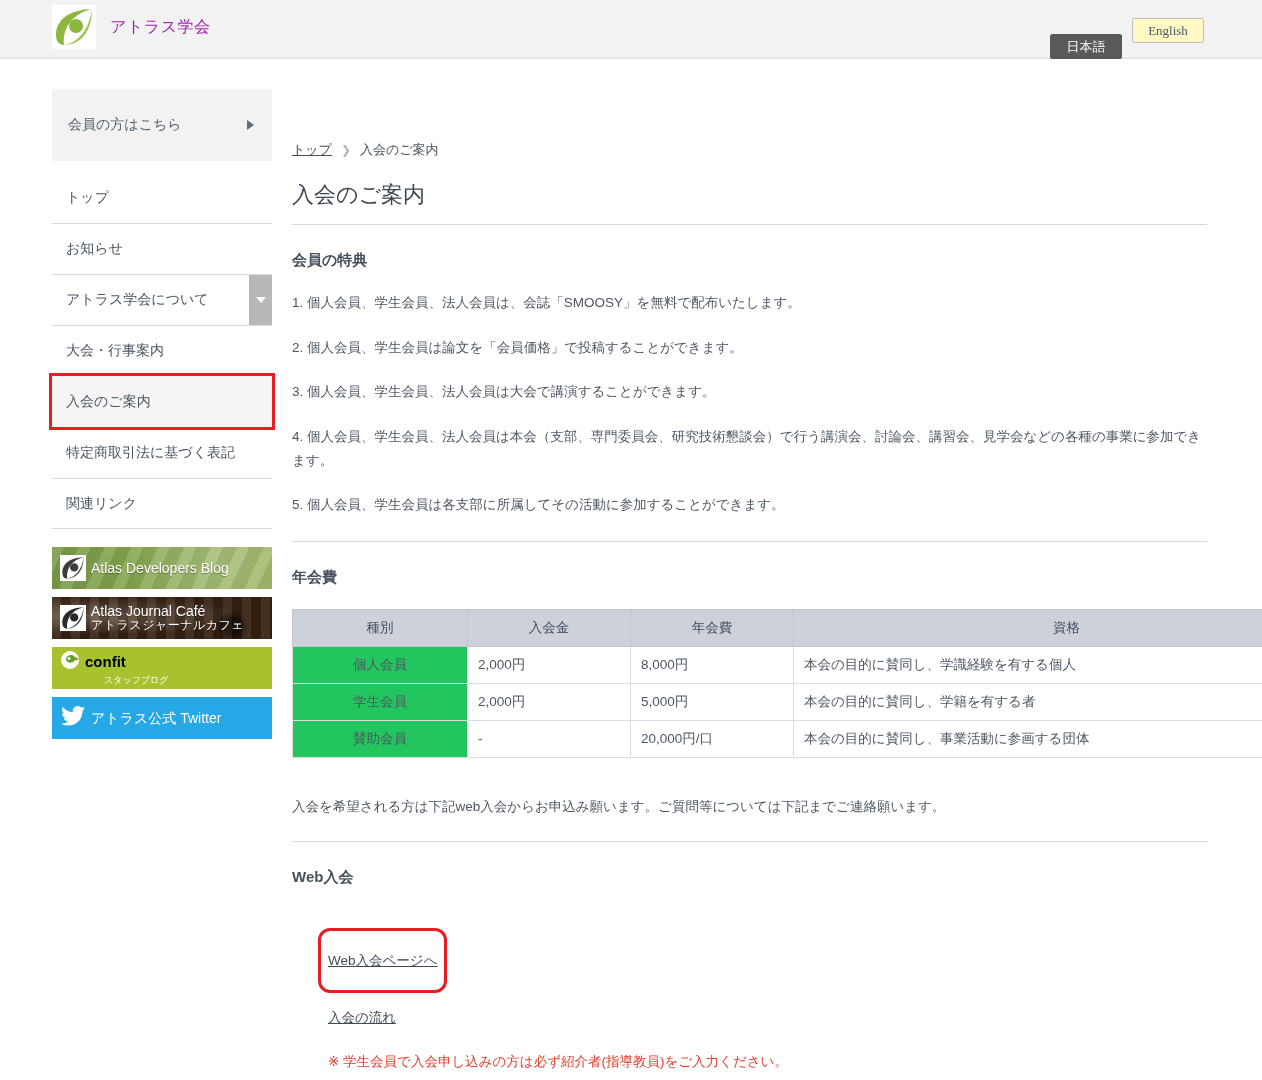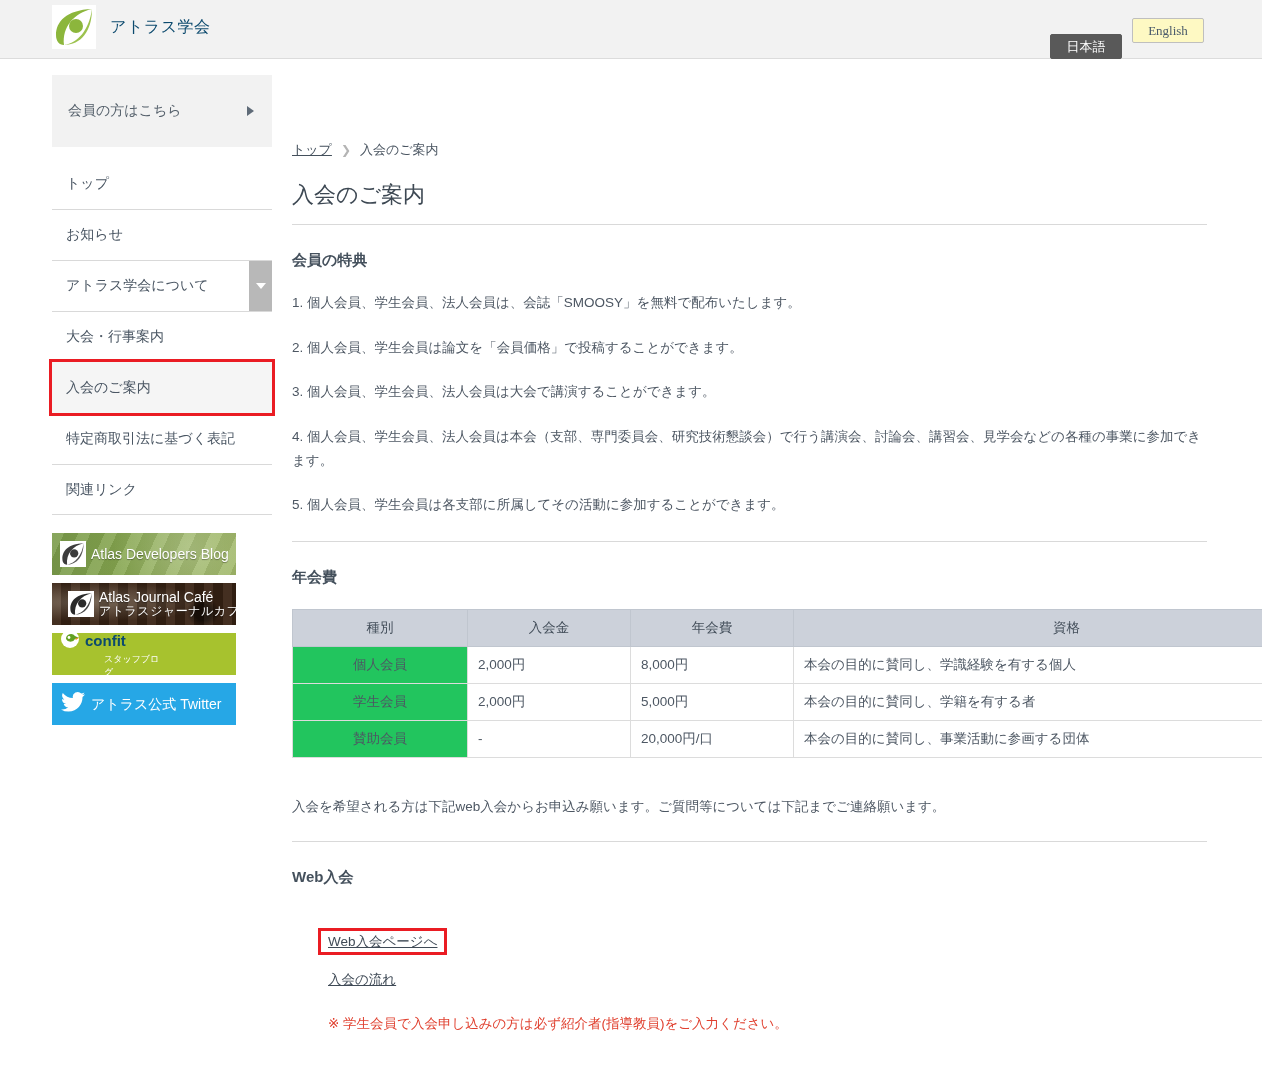--- a/index.html
+++ b/index.html
@@ -31,21 +31,21 @@
   .logo-mark {
     width: 44px; height: 44px;
     background: #ffffff;
     position: relative;
     overflow: hidden;
     flex: 0 0 auto;
   }
   .logo-mark svg { display: block; }
   .brand-name {
     font-size: 16px;
-    color: #0c4a6e;
+    color: #a21caf;
     letter-spacing: 0.5px;
     white-space: nowrap;
   }
   .lang-switch {
     position: absolute;
     right: 58px; top: 18px;
     display: flex;
     gap: 10px;
   }
   .lang-btn {
@@ -77,21 +77,21 @@
   .page {
     position: relative;
     width: 1262px;
     height: 1021px;
     background: #ffffff;
   }
 
   
   .sidebar {
     position: absolute;
-    left: 52px; top: 16px;
+    left: 52px; top: 30px;
     width: 220px;
   }
   .member-box {
     height: 72px;
     background: #f2f2f2;
     display: flex;
     align-items: center;
     padding: 0 16px;
     cursor: pointer;
   }
@@ -141,21 +141,21 @@
     outline: 3px solid #ea1c23;
     outline-offset: 0px;
     background: #f5f5f5;
     border-top: none;
     z-index: 3;
   }
 
   
   .banners { margin-top: 18px; }
   .banner {
-    width: 184px;
+    width: 220px;
     height: 42px;
     margin-bottom: 8px;
     position: relative;
     overflow: hidden;
     cursor: pointer;
     display: flex;
     align-items: center;
   }
   .banner .bicon {
     width: 26px; height: 26px;
@@ -183,21 +183,21 @@
     background: linear-gradient(90deg,#7a9b4a 0%, #86a64f 40%, #9ab35e 100%);
   }
   .b-dev::after {
     content: "";
     position: absolute; inset: 0;
     background:
       repeating-linear-gradient(115deg, rgba(255,255,255,.10) 0 11px, rgba(0,0,0,.06) 11px 24px),
       radial-gradient(circle at 75% 35%, rgba(255,255,255,.22), rgba(0,0,0,0) 55%);
     z-index: 1;
   }
-  .b-cafe { background: #3a2415; padding-left: 8px; }
+  .b-cafe { background: #3a2415; }
   .b-cafe::after {
     content: "";
     position: absolute; inset: 0;
     background:
       repeating-linear-gradient(90deg, rgba(255,255,255,.05) 0 9px, rgba(0,0,0,.18) 9px 19px),
       radial-gradient(circle at 82% 70%, #1a1008 8px, rgba(0,0,0,0) 16px),
       radial-gradient(ellipse at 20% 45%, rgba(220,210,190,.35), rgba(0,0,0,0) 60%);
     z-index: 1;
   }
   .b-confit {
@@ -208,21 +208,21 @@
     flex: 1 1 auto;
     display: flex;
     flex-direction: column;
     justify-content: center;
     padding-left: 8px;
     position: relative; z-index: 2;
   }
   .b-confit .confit-word {
     font-size: 15px;
     font-weight: bold;
-    color: #0c4a6e;
+    color: #000000;
     display: flex;
     align-items: center;
     gap: 3px;
     text-shadow: none;
   }
   .b-confit .confit-sub {
     font-size: 9px;
     color: #ffffff;
     margin-left: 44px;
     margin-top: 1px;
@@ -336,22 +336,23 @@
     display: inline-block;
     font-size: 13.5px;
     color: #3f4a56;
     text-decoration: underline;
     cursor: pointer;
   }
   .link-row { margin-top: 18px; }
   .link-row.boxed {
     display: inline-block;
     outline: 3px solid #ea1c23;
-    padding: 1px 7px;
+    padding: 20px 7px;
     margin-left: -7px;
+    border-radius: 9px;
   }
   .warn {
     margin-top: 26px;
     font-size: 13.5px;
     color: #e0402f;
   }
 </style>
 </head>
 <body>
 

